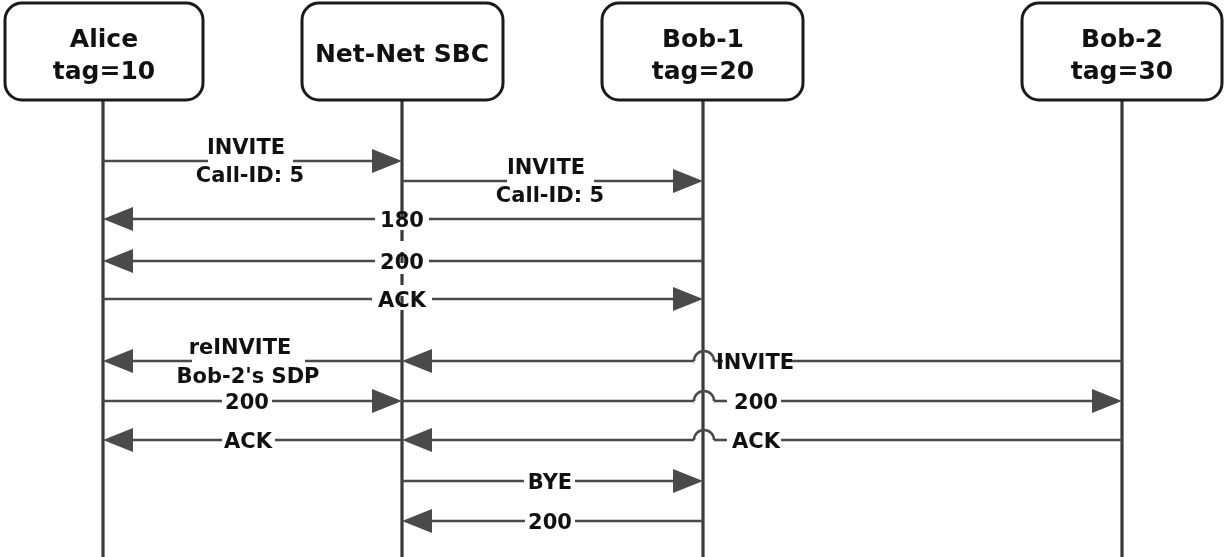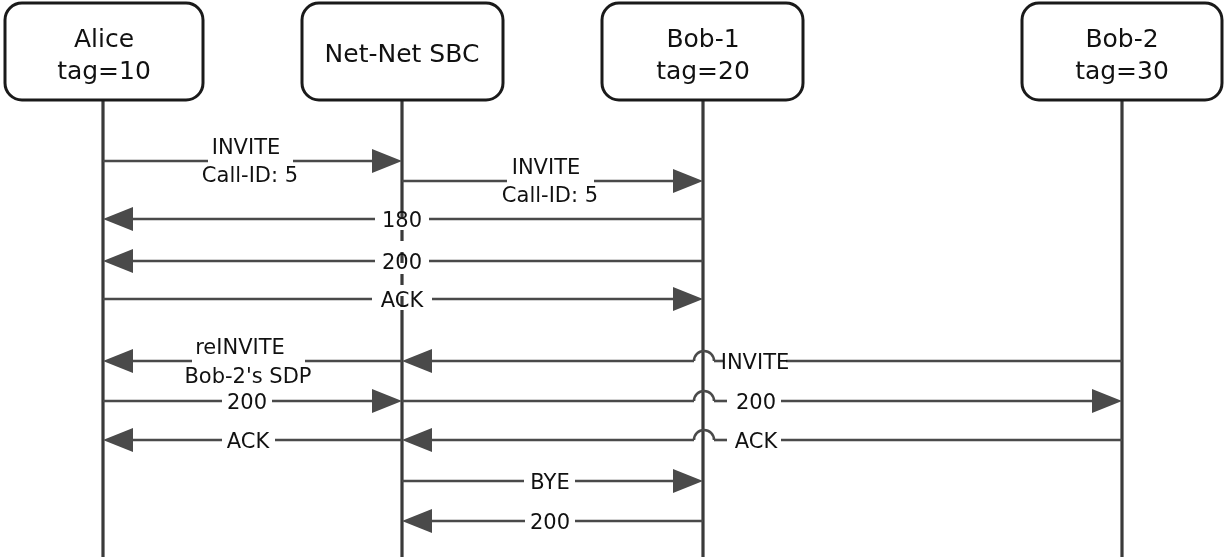--- a/index.html
+++ b/index.html
@@ -7,20 +7,21 @@
     padding: 0;
     background: #ffffff;
   }
   #diagram-root {
     position: relative;
     width: 1224px;
     height: 557px;
     background: #ffffff;
     font-family: "DejaVu Sans", "Liberation Sans", sans-serif;
     overflow: hidden;
+    font-weight: bold;
   }
   svg#seq-svg {
     display: block;
     width: 1224px;
     height: 557px;
   }
   .lifeline-box {
     fill: #ffffff;
     stroke: #1a1a1a;
     stroke-width: 3;

